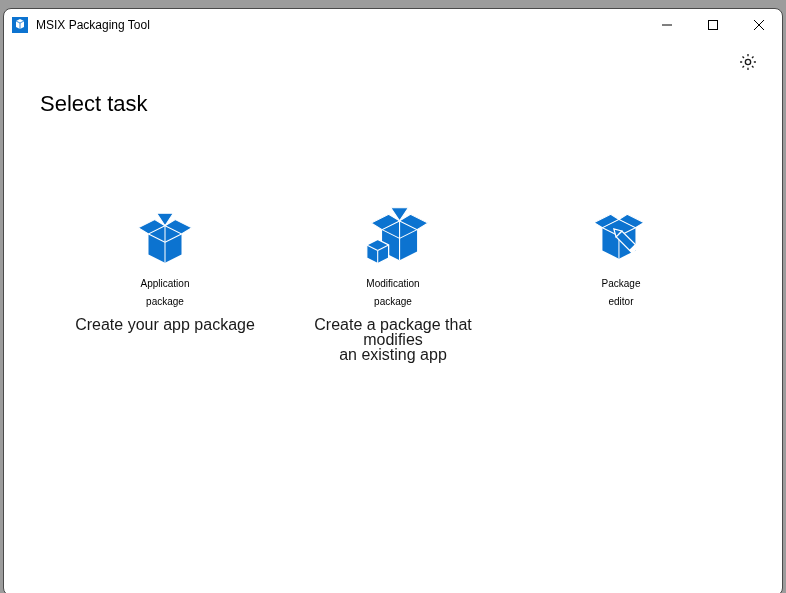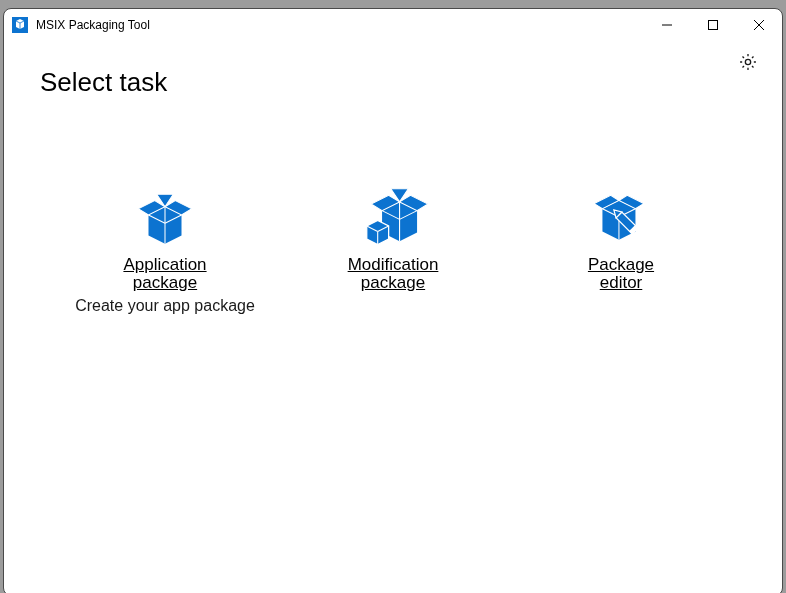--- a/index.html
+++ b/index.html
@@ -45,23 +45,23 @@
       justify-content: center;
       cursor: default;
     }
     .winbtn svg { width: 10px; height: 10px; }
     .content-head {
       display: flex;
       align-items: flex-start;
       padding: 6px 18px 0 36px;
     }
     .page-title {
-      font-size: 26px;
+      font-size: 22px;
       font-weight: 400;
-      margin-top: 20px;
+      margin-top: 44px;
     }
     .settings-btn {
       margin-left: auto;
       width: 32px; height: 32px;
       display: flex;
       align-items: center;
       justify-content: center;
       cursor: pointer;
     }
     .tiles {
@@ -77,25 +77,24 @@
       padding: 6px;
     }
     .tile .ico {
       height: 68px;
       display: flex;
       align-items: flex-end;
       justify-content: center;
       margin-bottom: 6px;
     }
     .tile-title {
-      font-size: 17px;
+      font-size: 10px;
       line-height: 18px;
       margin-bottom: 6px;
       white-space: pre-line;
-      text-decoration: underline;
     }
     .tile-desc {
       font-size: 16px;
       color: #1a1a1a;
       line-height: 15px;
       white-space: pre-line;
     }
   </style>
 </head>
 <body>
@@ -190,20 +189,22 @@
           <g transform="translate(0,30)">
             <polygon points="8,12 18,7 28,12 28,24 18,29 8,24" fill="#0c73d0" stroke="#fff" stroke-width="1.2"></polygon>
             <line x1="8" y1="12" x2="18" y2="17" stroke="#fff" stroke-width="1"></line>
             <line x1="28" y1="12" x2="18" y2="17" stroke="#fff" stroke-width="1"></line>
             <line x1="18" y1="17" x2="18" y2="29" stroke="#fff" stroke-width="1"></line>
           </g>
         </svg>
       </div>
       <div class="tile-title">Modification
 package</div>
+      <div class="tile-desc">Create a package that modifies
+an existing app</div>
     </div>
 
     <div class="tile">
       <div class="ico">
         <svg width="66" height="66" viewBox="0 0 64 64">
           <g fill="#0c73d0">
             <polygon points="14,24 30,16 46,24 46,46 30,54 14,46"></polygon>
           </g>
           <line x1="14" y1="24" x2="30" y2="32" stroke="#fff" stroke-width="1"></line>
           <line x1="46" y1="24" x2="30" y2="32" stroke="#fff" stroke-width="1"></line>

